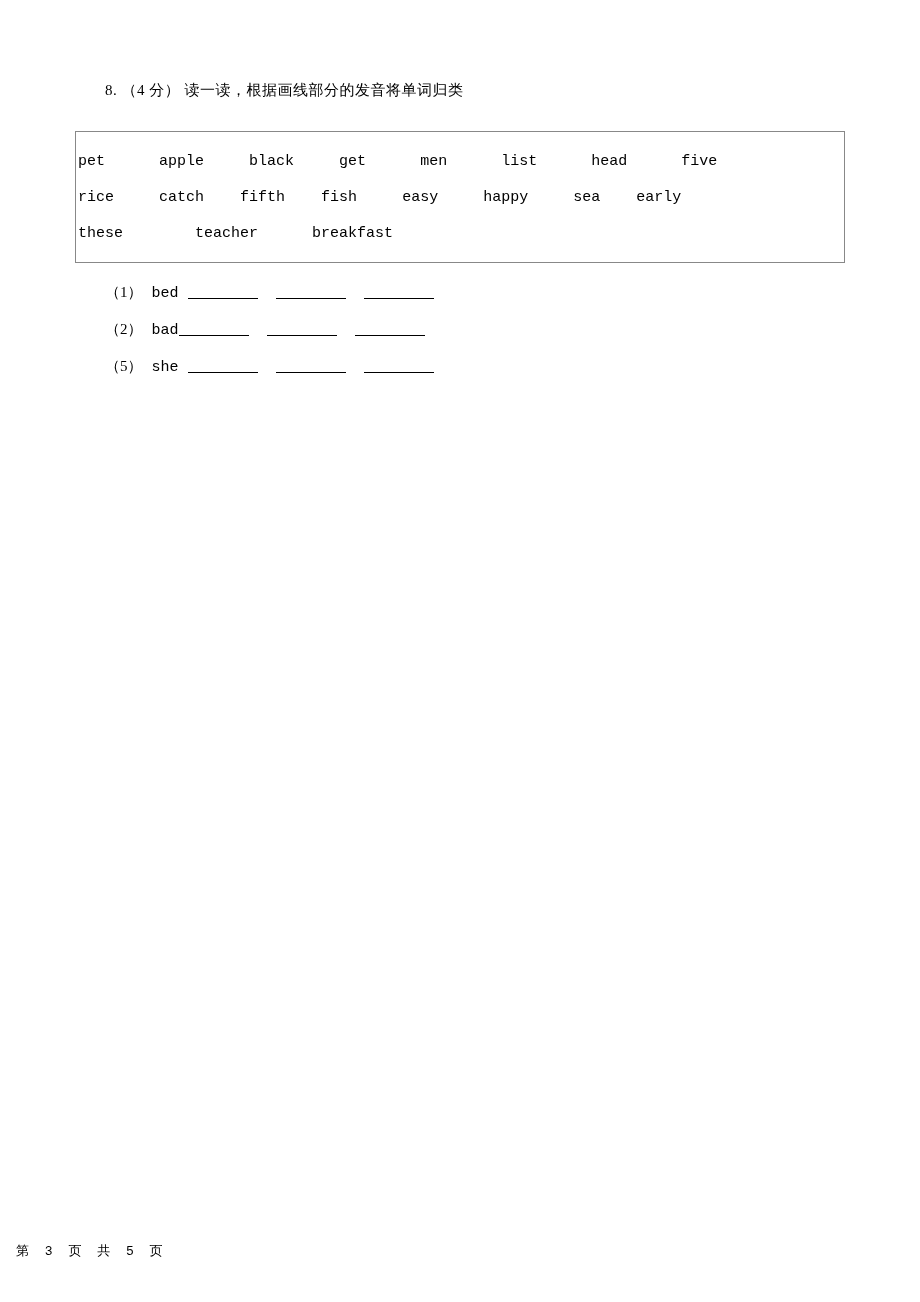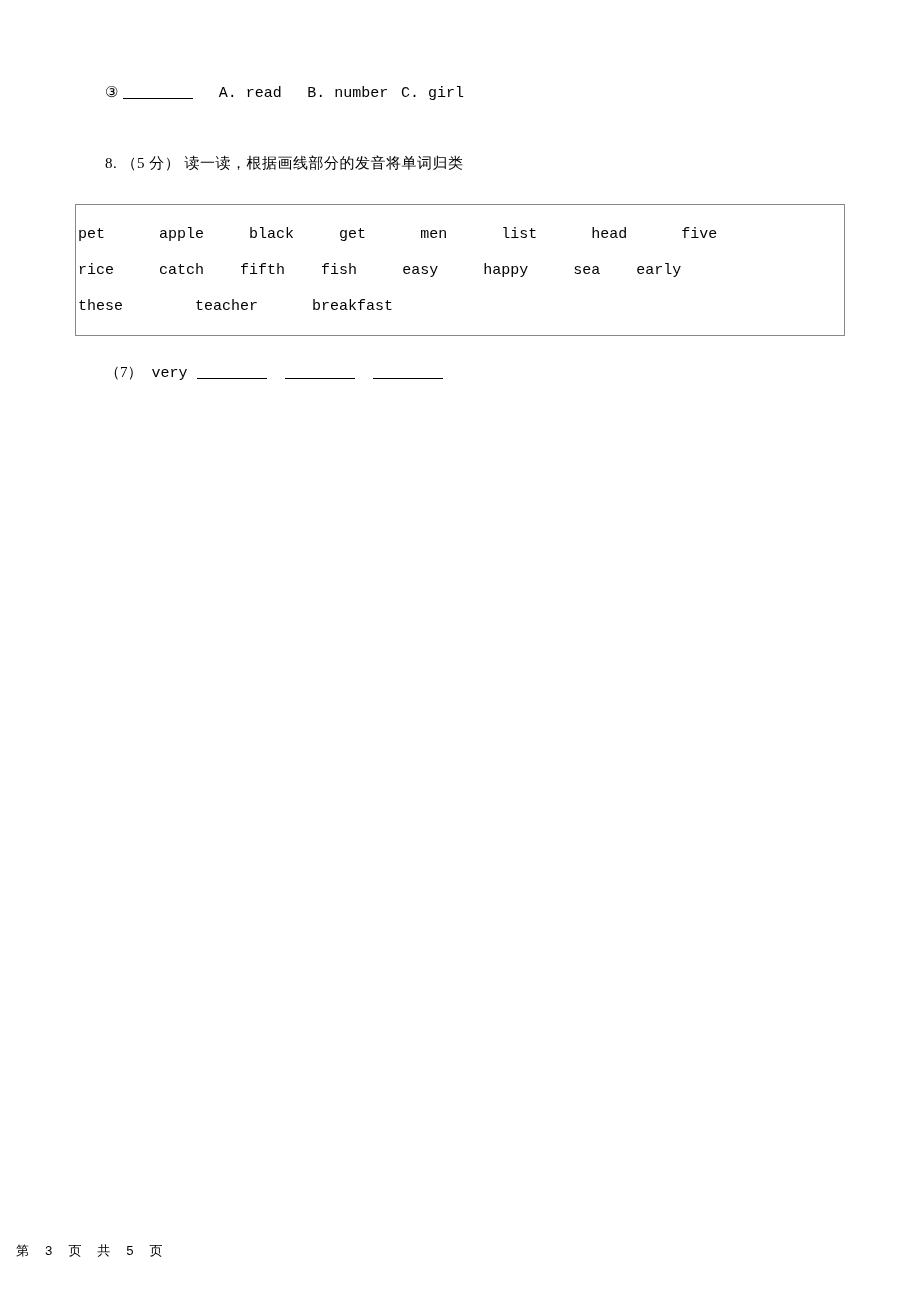--- a/index.html
+++ b/index.html
@@ -29,21 +29,21 @@
     .line-q14 {
       padding-left: 13px;
     }
     .line-q15 {
       padding-left: 13px;
       margin-bottom: 14px;
     }
     .word-box {
       border: 1px solid #888;
       padding: 12px 0 10px 2px;
-      margin-bottom: 25px;
+      margin-bottom: 18px;
       line-height: 2.4;
       white-space: pre;
       font-family: "Courier New", monospace;
       font-size: 15px;
       letter-spacing: 0;
     }
     .sub-item {
       padding-left: 30px;
       margin-bottom: 16px;
       white-space: pre;
@@ -77,34 +77,33 @@
     }
     .mono {
       font-family: "Courier New", monospace;
       letter-spacing: 0;
     }
   </style>
 </head>
 <body>
 
 <div class="content">
-  <div class="line line-q14">
-    <span>③</span> <span class="blank blank-70"></span>      <span class="mono">A. read</span>      <span class="mono">B. number</span>   <span class="mono">C. girl</span>
-  </div>
 
   <div class="line line-q15">
-    <span>8.</span> <span>（5 分）</span><span> 读一读，根据画线部分的发音将单词归类</span>
+    <span>8.</span> <span>（4 分）</span><span> 读一读，根据画线部分的发音将单词归类</span>
   </div>
 
   <div class="word-box"><span>pet</span>      <span>apple</span>     <span>black</span>     <span>get</span>      <span>men</span>      <span>list</span>      <span>head</span>      <span>five</span>
 <span>rice</span>     <span>catch</span>    <span>fifth</span>    <span>fish</span>     <span>easy</span>     <span>happy</span>     <span>sea</span>    <span>early</span>
 <span>these</span>        <span>teacher</span>      <span>breakfast</span></div>
 
+  <div class="sub-item"><span class="num">（1）</span><span> bed </span><span class="blank blank-70"></span>  <span class="blank blank-70"></span>  <span class="blank blank-70"></span></div>
+
+  <div class="sub-item"><span class="num">（2）</span><span> bad</span><span class="blank blank-70"></span>  <span class="blank blank-70"></span>  <span class="blank blank-70"></span></div>
 
 
 
+  <div class="sub-item"><span class="num">（5）</span><span> she </span><span class="blank blank-70"></span>  <span class="blank blank-70"></span>  <span class="blank blank-70"></span></div>
 
 
-
-  <div class="sub-item"><span class="num">（7）</span><span> very </span><span class="blank blank-70"></span>  <span class="blank blank-70"></span>  <span class="blank blank-70"></span></div>
 </div>
 
 <div class="footer">第 3 页 共 5 页</div>
 
 </body></html>

